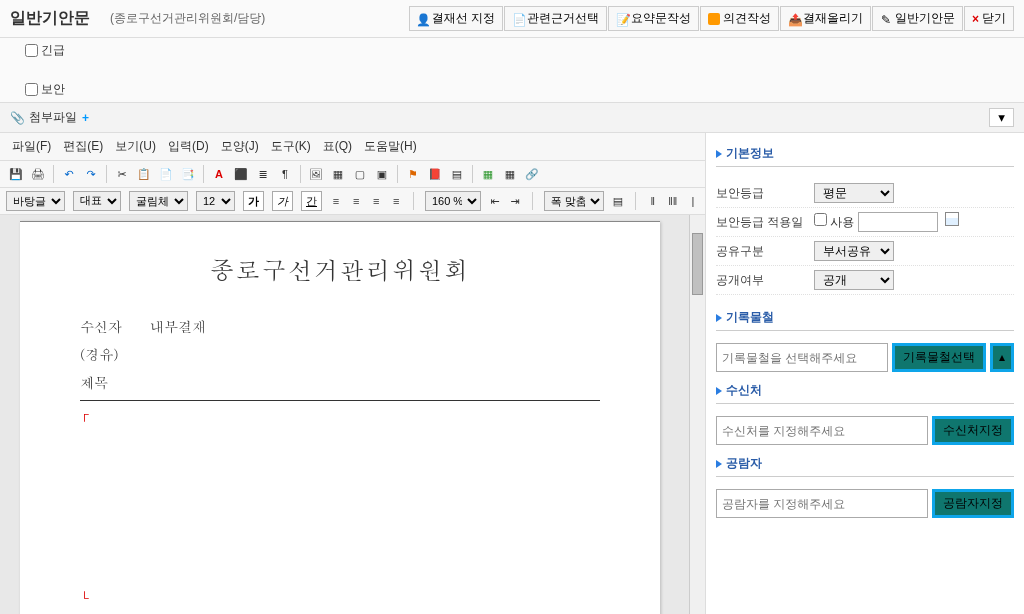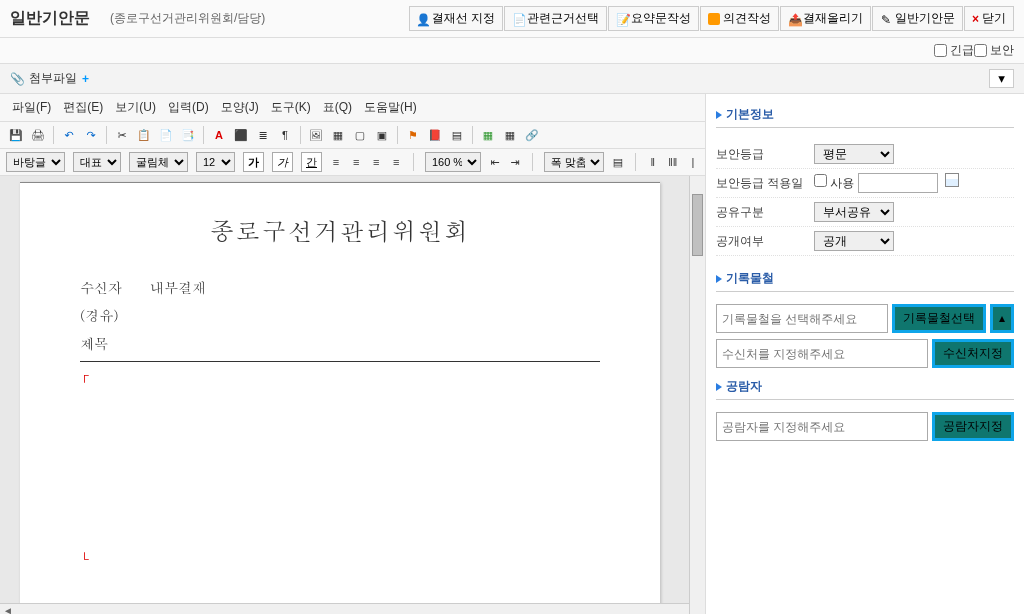--- a/index.html
+++ b/index.html
@@ -7,39 +7,39 @@
 
 .top-bar { display: flex; align-items: center; padding: 6px 10px; border-bottom: 1px solid #ddd; background: #fafafa; }
 .title { font-size: 16px; font-weight: bold; margin-right: 20px; }
 .subtitle { color: #666; font-size: 12px; }
 .top-actions { margin-left: auto; display: flex; gap: 1px; }
 .action-btn { display: inline-flex; align-items: center; gap: 3px; padding: 3px 7px; border: 1px solid #ccc; background: #f8f8f8; font-size: 12px; cursor: pointer; white-space: nowrap; }
 .ico { width: 12px; height: 12px; display: inline-block; }
 .ico-orange { background: #f90; border-radius: 2px; }
 .ico-red { color: #d00; font-weight: bold; }
 
-.check-row { display: flex; justify-content: flex-end; padding: 4px 10px; gap: 0; background: #fafafa; border-bottom: 1px solid #ddd; }
+.check-row { display: flex; justify-content: flex-end; padding: 4px 25px; gap: 22px; background: #fafafa; border-bottom: 1px solid #ddd; flex-direction: column; }
 .check-item { display: flex; align-items: center; gap: 3px; }
 
 .attach-bar { display: flex; align-items: center; padding: 5px 10px; border-bottom: 1px solid #ddd; background: #f3f3f3; }
 .clip { margin-right: 4px; }
 .plus { color: #09f; margin-left: 5px; cursor: pointer; font-weight: bold; }
 .attach-toggle { margin-left: auto; border: 1px solid #ccc; background: #fff; padding: 1px 8px; cursor: pointer; }
 
 .main { display: flex; height: 525px; }
 .editor-pane { flex: 1; border-right: 1px solid #ddd; display: flex; flex-direction: column; overflow: hidden; }
 .menu-bar { display: flex; padding: 3px 8px; border-bottom: 1px solid #ddd; background: #f7f7f7; gap: 4px; }
 .menu-item { padding: 2px 4px; cursor: pointer; white-space: nowrap; }
 .toolbar { display: flex; align-items: center; padding: 3px 6px; border-bottom: 1px solid #ddd; background: #f7f7f7; gap: 2px; flex-wrap: nowrap; }
 .tbtn { width: 20px; height: 20px; border: 1px solid transparent; display: flex; align-items: center; justify-content: center; cursor: pointer; font-size: 11px; }
 .sep { width: 1px; height: 18px; background: #ccc; margin: 0 3px; }
 .format-bar { display: flex; align-items: center; padding: 3px 6px; border-bottom: 1px solid #ddd; background: #f7f7f7; gap: 8px; }
 .fsel { border: 1px solid #aaa; font-size: 11px; padding: 1px 2px; height: 20px; }
 .fsel.w60 { width: 60px; }
-.fsel.w55 { width: 66px; }
+.fsel.w55 { width: 66px; font-family: Liberation Mono, monospace; }
 .fbtn { border: 1px solid #aaa; padding: 1px 4px; height: 20px; background: #fff; cursor: pointer; font-size: 11px; }
 
 .doc-area { flex: 1; background: #e8e8e8; position: relative; overflow: auto; }
 .doc-scroll-v { position: absolute; right: 0; top: 0; bottom: 0; width: 16px; background: #f0f0f0; border-left: 1px solid #ccc; }
 .doc-scroll-v::before { content:''; position:absolute; top:18px; left:2px; right:2px; height:60px; background:#c0c0c0; border:1px solid #999; }
 .doc-scroll-h { position: absolute; left: 0; right: 16px; bottom: 0; height: 16px; background: #f0f0f0; border-top: 1px solid #ccc; }
 .doc-scroll-h::before { content:'◄'; position:absolute; left:3px; top:1px; font-size:10px; color:#666; }
 .page { background: #fff; margin: 6px auto 6px 20px; width: 640px; min-height: 460px; box-shadow: 1px 1px 3px rgba(0,0,0,0.2); padding: 30px 60px; position: relative; border-top:1px solid #888; }
 .doc-title { text-align: center; font-size: 24px; font-family: "Batang", serif; letter-spacing: 2px; margin-bottom: 30px; }
 .doc-row { display: flex; margin-bottom: 8px; font-size: 14px; font-family: "Batang", serif; }
@@ -237,20 +237,24 @@
     <div class="section-head" style="margin-top:10px">
         <span class="arrow-ico"></span>
         <span>기록물철</span>
       </div>
     <div class="input-row">
       <input type="text" placeholder="기록물철을 선택해주세요" style="">
       <button class="small-btn">기록물철선택</button>
       <button class="small-btn sq">▴</button>
     </div>
 
+    <div class="section-head">
+        <span class="arrow-ico"></span>
+        <span>수신처</span>
+      </div>
     <div class="input-row">
       <input type="text" placeholder="수신처를 지정해주세요" style="">
       <button class="small-btn">수신처지정</button>
     </div>
 
     <div class="section-head">
         <span class="arrow-ico"></span>
         <span>공람자</span>
       </div>
     <div class="input-row">

